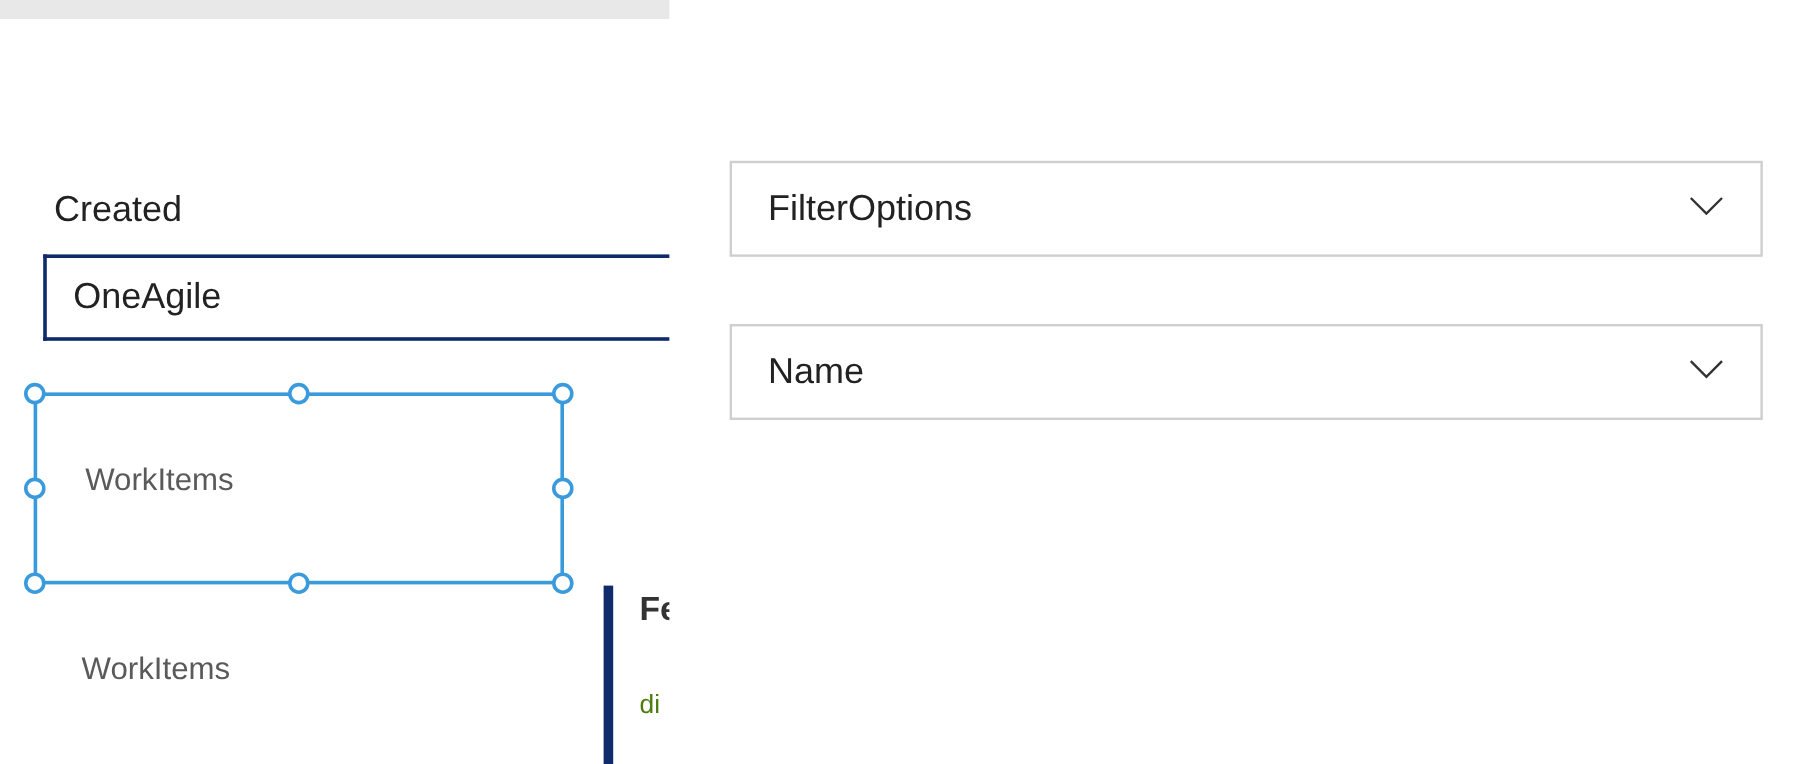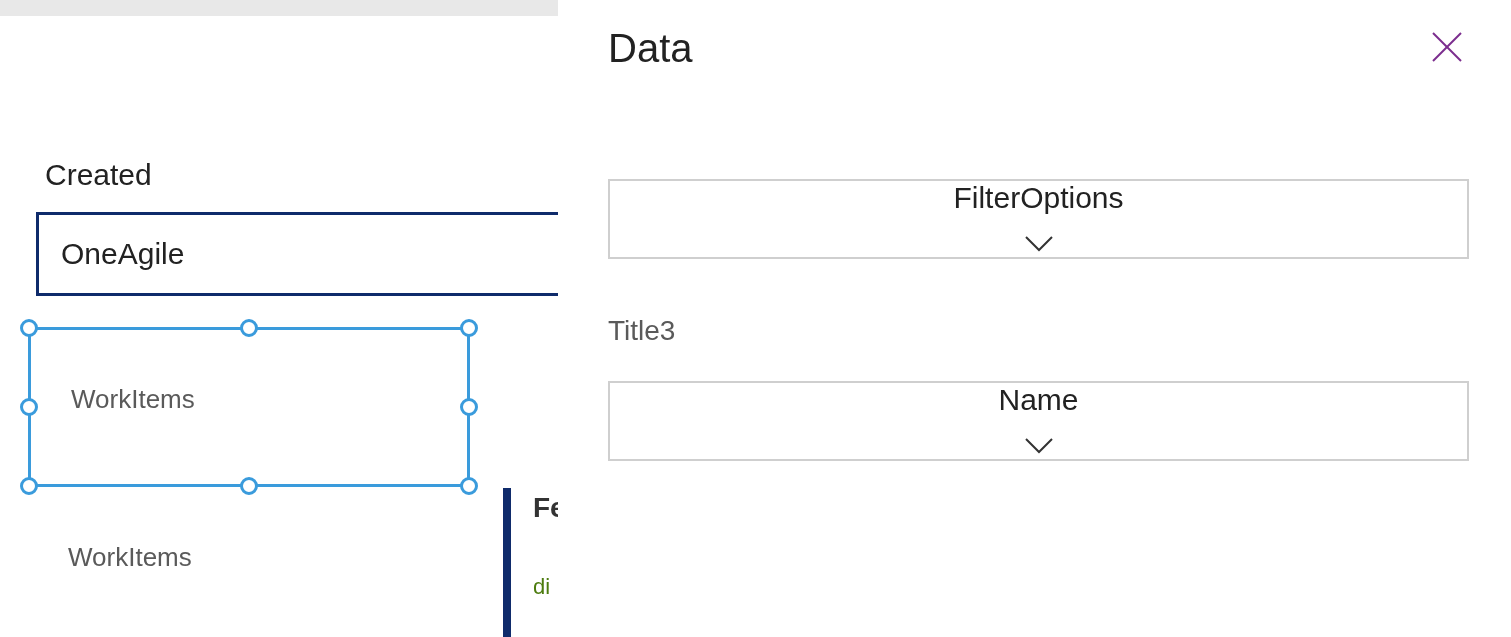--- a/index.html
+++ b/index.html
@@ -25,21 +25,21 @@
     }
     .project-label {
       position: absolute;
       left: 45px; top: 142px;
       font-size: 30px;
       color: #222;
     }
     .project-input {
       position: absolute;
       left: 36px; top: 196px;
-      width: 522px; height: 84px;
+      width: 522px; height: 72px;
       border: 3px solid #0f2b6b;
       border-right: none;
       padding: 0 22px;
       font-size: 30px;
       color: #222;
       display: flex;
       align-items: center;
       background: #fff;
     }
     .selected-item {
@@ -162,21 +162,20 @@
     }
     .dropdown {
       width: 100%;
       height: 80px;
       border: 2px solid #cfcfcf;
       display: flex;
       align-items: center;
       justify-content: space-between;
       padding: 0 30px;
       cursor: pointer;
-      flex-direction: column;
     }
     .dropdown-value {
       font-size: 30px;
       color: #222;
     }
     .chevron svg { width: 30px; height: 18px; }
   </style>
 </head>
 <body>
 
@@ -204,45 +203,33 @@
     <div class="sub">WorkItems</div>
   </div>
 
   <div class="side-bar-thick"></div>
   <div class="peek-title">Fe</div>
   <div class="peek-line1">Re</div>
   <div class="peek-line2">di</div>
 </div>
 
 <div class="data-panel">
-  <div class="panel-header">
-    <div class="panel-title">Data</div>
-    <div class="close-btn">
-      <span>
-        <svg viewBox="0 0 36 36">
-            <line x1="4" y1="4" x2="32" y2="32" stroke="#7b2d8e" stroke-width="2"></line>
-            <line x1="32" y1="4" x2="4" y2="32" stroke="#7b2d8e" stroke-width="2"></line>
-          </svg>
-      </span>
-    </div>
-  </div>
 
   <div class="field-block">
     <div class="dropdown">
       <span class="dropdown-value">FilterOptions</span>
       <span class="chevron">
         <svg viewBox="0 0 30 18">
             <polyline points="2,2 15,15 28,2" fill="none" stroke="#333" stroke-width="2"></polyline>
           </svg>
       </span>
     </div>
   </div>
 
   <div class="field-block second">
-    <div class="field-label">Title3</div>
     <div class="dropdown">
       <span class="dropdown-value">Name</span>
       <span class="chevron">
         <svg viewBox="0 0 30 18">
             <polyline points="2,2 15,15 28,2" fill="none" stroke="#333" stroke-width="2"></polyline>
           </svg>
       </span>
     </div>
   </div>
 </div>

